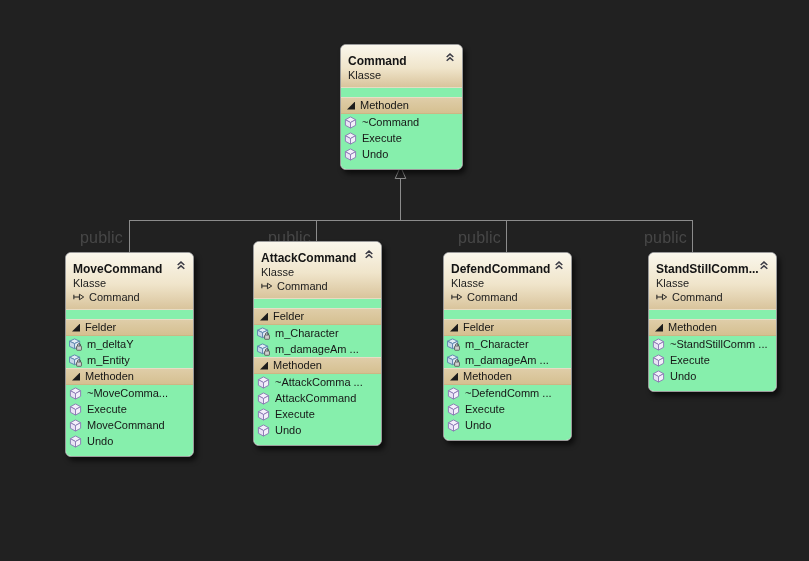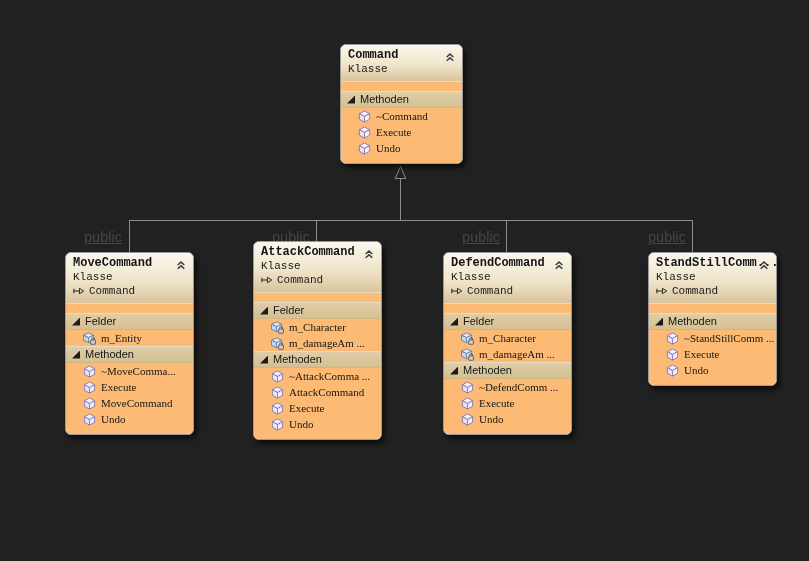--- a/index.html
+++ b/index.html
@@ -2,48 +2,48 @@
 <html><head>
 <meta charset="utf-8">
 <style>
   html,body{margin:0;padding:0;}
   body{background:#212121;font-family:"Liberation Sans",sans-serif;}
   #canvas{position:relative;width:809px;height:561px;background:#212121;overflow:hidden;}
 
   
   #connectors{position:absolute;left:0;top:0;width:809px;height:561px;pointer-events:none;}
 
-  .public-label{position:absolute;top:231px;width:42px;height:13px;font-size:14px;line-height:13px;
-    color:#474747;text-align:right;letter-spacing:.2px;text-decoration:underline;}
+  .public-label{position:absolute;top:231px;width:42px;height:13px;font-size:16px;line-height:13px;
+    color:#474747;text-align:right;letter-spacing:.2px;}
 
   
   .cbox{position:absolute;border:1px solid #9a9a9a;border-radius:6px;background:#fcfcfc;
     box-shadow:3px 4px 5px rgba(0,0,0,.6);overflow:hidden;}
   #box-command{left:340px;top:44px;width:121px;}
   #box-move{left:65px;top:252px;width:127px;}
   #box-attack{left:253px;top:241px;width:127px;}
   #box-defend{left:443px;top:252px;width:127px;}
   #box-standstill{left:648px;top:252px;width:127px;}
 
-  .chead{position:relative;padding:3px 7px 5px 7px;
+  .chead{position:relative;padding:9px 7px 5px 7px;
     background:linear-gradient(180deg,#faf7ec 0%,#f0e5cb 55%,#d9c49c 100%);
-    border-bottom:1px solid #e6dcc4;font-family:Liberation Mono, monospace;}
+    border-bottom:1px solid #e6dcc4;}
   .ctitle{font-size:12px;font-weight:bold;color:#141414;line-height:15px;white-space:nowrap;}
   .ckind{font-size:11px;color:#202020;line-height:13px;}
   .cbase{font-size:11px;color:#202020;line-height:14px;display:flex;align-items:center;gap:4px;white-space:nowrap;}
   .chev{position:absolute;right:6px;top:7px;width:12px;height:10px;cursor:pointer;}
 
-  .cbody{padding:9px 0 7px 0;background:#fdba74;}
+  .cbody{padding:9px 0 7px 0;background:#86efac;}
   .band{height:15px;display:flex;align-items:center;padding-left:6px;
     background:linear-gradient(180deg,#dfcda8 0%,#d5c091 100%);
     border-top:1px solid #e7ddc6;border-bottom:1px solid #cdb684;cursor:pointer;}
   .tri{width:8px;height:8px;background:#1c1c1c;clip-path:polygon(100% 0,100% 100%,0 100%);flex:0 0 auto;}
   .band .blabel{font-size:11px;color:#161616;margin-left:5px;line-height:13px;}
 
-  .member{height:16px;display:flex;align-items:center;padding-left:17px;gap:5px;cursor:default;font-family:Liberation Serif, serif;}
+  .member{height:16px;display:flex;align-items:center;padding-left:3px;gap:5px;cursor:default;}
   .member svg{width:13px;height:13px;flex:0 0 auto;}
   .mtext{font-size:11px;color:#161616;line-height:14px;white-space:nowrap;}
 </style>
 </head>
 <body>
 
 <svg width="0" height="0" style="position:absolute" aria-hidden="true">
   <defs>
     <symbol id="sym-chevrons-up" viewBox="0 0 14 12">
       <path d="M3,6 L7,2.5 L11,6 M3,10.5 L7,7 L11,10.5" fill="none" stroke="#3c3c46" stroke-width="1.8"></path>
@@ -132,20 +132,26 @@
     </div>
     <div class="cbody">
       <div class="band">
         <span class="tri"></span>
         <span class="blabel">Felder</span>
       </div>
       <div class="member">
           <svg>
             <use href="#sym-field-cube-lock"></use>
           </svg>
+          <span class="mtext">m_deltaY</span>
+        </div>
+      <div class="member">
+          <svg>
+            <use href="#sym-field-cube-lock"></use>
+          </svg>
           <span class="mtext">m_Entity</span>
         </div>
       <div class="band">
         <span class="tri"></span>
         <span class="blabel">Methoden</span>
       </div>
       <div class="member">
           <svg>
             <use href="#sym-method-cube"></use>
           </svg>

